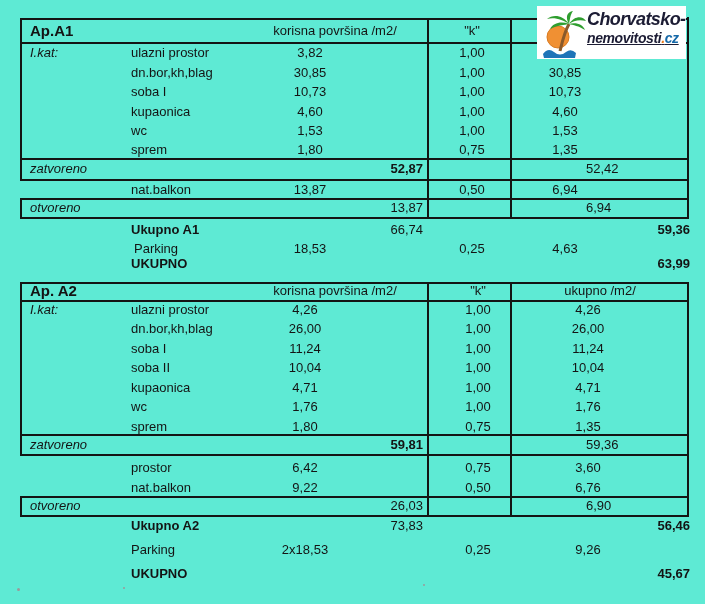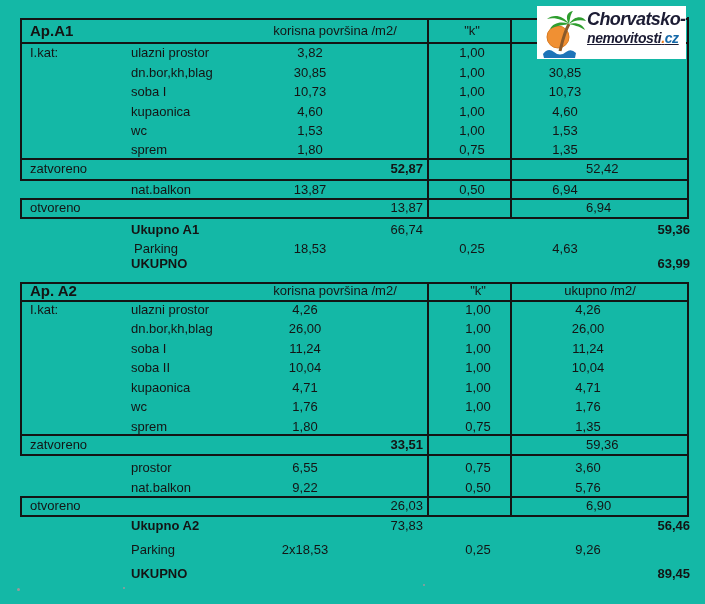--- a/index.html
+++ b/index.html
@@ -1,24 +1,24 @@
 <!DOCTYPE html>
 <html><head>
 <meta charset="utf-8">
 <style>
   html,body{margin:0;padding:0;background:#ffffff;}
-  #page{position:relative;width:705px;height:604px;background:#14b8a6;overflow:hidden;
+  #page{position:relative;width:705px;height:604px;background:#5eead4;overflow:hidden;
         font-family:"Liberation Sans","DejaVu Sans",sans-serif;color:#141414;}
   .hl{position:absolute;height:2px;background:#141414;}
   .vl{position:absolute;width:2px;background:#141414;}
   .r{position:absolute;left:0;width:705px;height:20px;line-height:20px;font-size:13px;}
   .cell{position:absolute;top:0;height:100%;white-space:nowrap;}
   .b{font-weight:bold;}
   .title{left:30px;font-size:15px;font-weight:bold;}
-  .l1{left:30px;}
+  .l1{left:30px;font-style:italic;}
   .l2{left:131px;}
   .h2c{left:270px;width:130px;text-align:center;}
   .hk1{left:431px;width:82px;text-align:center;}
   .hk2{left:437px;width:82px;text-align:center;}
   .hu2{left:540px;width:120px;text-align:center;}
   .a1{left:248px;width:124px;text-align:center;}
   .a2{left:243px;width:124px;text-align:center;}
   .k1{left:431px;width:82px;text-align:center;}
   .k2{left:437px;width:82px;text-align:center;}
   .t1c{left:505px;width:120px;text-align:center;}
@@ -186,55 +186,55 @@
   </div>
   <div class="r" style="top:417px">
     <span class="cell l2">sprem</span>
     <span class="cell a2">1,80</span>
     <span class="cell k2">0,75</span>
     <span class="cell t2c">1,35</span>
   </div>
 
   <div class="r" style="top:435px;height:19px;line-height:19px">
     <span class="cell l1">zatvoreno</span>
-    <span class="cell sumr b">33,51</span>
+    <span class="cell sumr b">59,81</span>
     <span class="cell totr">59,36</span>
   </div>
   <div class="r" style="top:458px">
     <span class="cell l2">prostor</span>
-    <span class="cell a2">6,55</span>
+    <span class="cell a2">6,42</span>
     <span class="cell k2">0,75</span>
     <span class="cell t2c">3,60</span>
   </div>
   <div class="r" style="top:478px">
     <span class="cell l2">nat.balkon</span>
     <span class="cell a2">9,22</span>
     <span class="cell k2">0,50</span>
-    <span class="cell t2c">5,76</span>
+    <span class="cell t2c">6,76</span>
   </div>
   <div class="r" style="top:496px;height:19px;line-height:19px">
     <span class="cell l1">otvoreno</span>
     <span class="cell sumr">26,03</span>
     <span class="cell totr">6,90</span>
   </div>
 
   <div class="r" style="top:516px">
     <span class="cell l2 b">Ukupno A2</span>
     <span class="cell sumr">73,83</span>
     <span class="cell totrf b">56,46</span>
   </div>
   <div class="r" style="top:540px">
     <span class="cell l2">Parking</span>
     <span class="cell a2">2x18,53</span>
     <span class="cell k2">0,25</span>
     <span class="cell t2c">9,26</span>
   </div>
   <div class="r" style="top:564px">
     <span class="cell l2 b">UKUPNO</span>
-    <span class="cell totrf b">89,45</span>
+    <span class="cell totrf b">45,67</span>
   </div>
 
   <div class="logo">
     <svg class="logo-icon" width="48" height="48" viewBox="0 0 48 48">
       <circle cx="19" cy="26" r="11" fill="#f09033"></circle>
       <circle cx="19" cy="26" r="11" fill="none" stroke="#d97a20" stroke-width="1"></circle>
       <path d="M21 40 C23 32 25 22 30 13" stroke="#8a5a2b" stroke-width="3" fill="none"></path>
       <path d="M30 13 C24 4 14 3 8 8 C16 6 24 9 30 13 Z" fill="#2f9e2f"></path>
       <path d="M30 13 C36 4 44 5 47 10 C40 8 34 10 30 13 Z" fill="#2f9e2f"></path>
       <path d="M30 13 C26 6 28 1 34 0 C31 4 31 9 30 13 Z" fill="#2f9e2f"></path>

